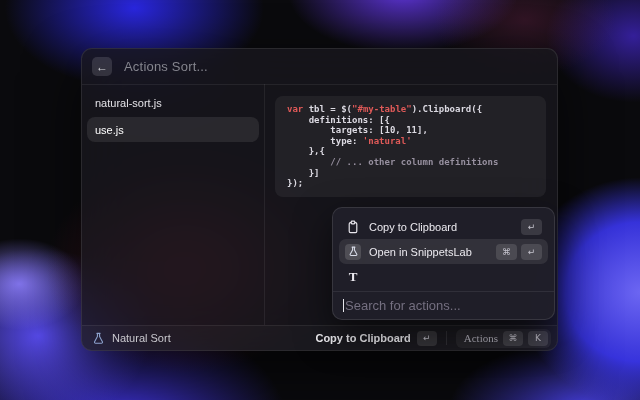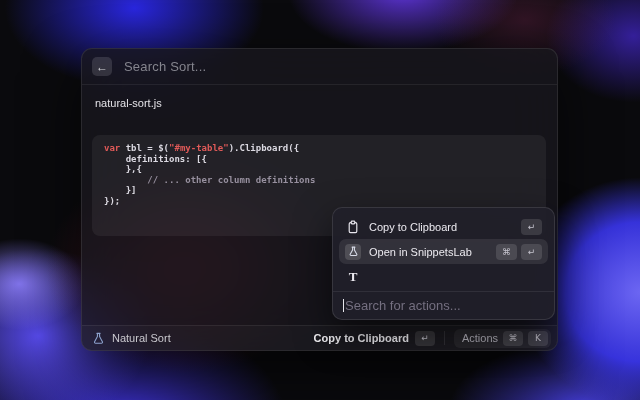--- a/index.html
+++ b/index.html
@@ -20,21 +20,21 @@
   
   .window{position:absolute;left:81px;top:48px;width:477px;height:303px;
     background:rgba(25,24,30,.76);backdrop-filter:blur(26px) saturate(1.1);
     border:1px solid rgba(255,255,255,.09);border-radius:11px;
     box-shadow:0 22px 55px rgba(0,0,0,.6);box-sizing:border-box;}
   .win-header{position:absolute;left:0;top:0;right:0;height:35px;display:flex;align-items:center;
     border-bottom:1px solid rgba(255,255,255,.07);}
   .back-btn{margin-left:10px;width:20px;height:19px;border-radius:5px;background:rgba(255,255,255,.13);
     display:flex;align-items:center;justify-content:center;color:#d9d9de;font-size:12px;cursor:pointer;}
   .win-title{margin-left:12px;font-size:13px;color:#85858e;letter-spacing:.2px;}
-  .win-main{position:absolute;left:0;top:35px;right:0;bottom:25px;display:flex;flex-direction:column;}
+  .win-main{position:absolute;left:0;top:35px;right:0;bottom:25px;display:flex;}
   .sidebar{width:182px;box-sizing:border-box;padding:6px 5px;}
   .side-item{height:25px;display:flex;align-items:center;border-radius:8px;margin-bottom:2px;
     padding:0 8px;font-size:11px;color:#e3e2e7;cursor:pointer;}
   .side-item.sel{background:rgba(255,255,255,.085);color:#fff;}
   .vdiv{width:1px;background:rgba(255,255,255,.07);}
   .preview{flex:1;min-width:0;}
   .code-block{margin:12px 11px 0 10px;height:101px;box-sizing:border-box;
     background:rgba(255,255,255,.06);border-radius:8px;padding:8px 12px;overflow:hidden;}
   .code-line{font-family:"DejaVu Sans Mono",monospace;font-size:9px;line-height:10.6px;
     font-weight:700;white-space:pre;}
@@ -47,21 +47,21 @@
   .sb-left{display:flex;align-items:center;gap:7px;flex:1;min-width:0;}
   .sb-appname{font-size:11px;color:#c9c8ce;}
   .sb-primary{font-size:11px;font-weight:700;color:#f2f1f5;}
   .sb-right{display:flex;align-items:center;gap:6px;}
   .key-badge{min-width:12px;height:15px;padding:0 4px;border-radius:4px;background:rgba(255,255,255,.12);
     color:#c6c4ce;font-size:9px;display:flex;align-items:center;justify-content:center;
     font-family:"DejaVu Sans",sans-serif;}
   .sb-vdiv{width:1px;height:14px;background:rgba(255,255,255,.1);margin:0 3px;}
   .actions-group{display:flex;align-items:center;gap:5px;background:rgba(255,255,255,.06);
     border-radius:6px;padding:2px 3px 2px 8px;cursor:pointer;}
-  .actions-label{font-size:11px;color:#b6b4be;}
+  .actions-label{font-size:11px;color:#b6b4be;font-family:Liberation Serif, serif;}
   
   .action-panel{position:absolute;left:332px;top:207px;width:223px;height:113px;box-sizing:border-box;
     background:rgba(33,31,41,.92);backdrop-filter:blur(22px);
     border:1px solid rgba(255,255,255,.11);border-radius:10px;
     box-shadow:0 14px 36px rgba(0,0,0,.55);}
   .ap-rows{padding:6px;}
   .ap-row{height:25px;display:flex;align-items:center;gap:8px;padding:0 6px;border-radius:7px;cursor:pointer;}
   .ap-row.sel{background:rgba(255,255,255,.085);}
   .ap-icon{width:16px;height:16px;display:flex;align-items:center;justify-content:center;flex:none;}
   .ap-appicon{width:16px;height:16px;border-radius:4px;background:rgba(255,255,255,.14);
@@ -80,34 +80,39 @@
 <body>
 
 <div class="stage">
 
   <div class="window">
 
     <div class="win-header">
       <div class="back-btn">
         <span>←</span>
       </div>
-      <div class="win-title">Search Sort...</div>
+      <div class="win-title">Actions Sort...</div>
     </div>
 
     <div class="win-main">
       <div class="sidebar">
         <div class="side-item">
           <span>natural-sort.js</span>
         </div>
+        <div class="side-item sel">
+          <span>use.js</span>
+        </div>
       </div>
       <div class="vdiv"></div>
       <div class="preview">
         <div class="code-block">
             <div class="code-line"><span class="tok-kw">var</span><span class="tok-fg"> tbl = $(</span><span class="tok-str">"#my-table"</span><span class="tok-fg">).Clipboard({</span></div>
             <div class="code-line"><span class="tok-fg">    definitions: [{</span></div>
+            <div class="code-line"><span class="tok-fg">        targets: [10, 11],</span></div>
+            <div class="code-line"><span class="tok-fg">        type: </span><span class="tok-str">'natural'</span></div>
             <div class="code-line"><span class="tok-fg">    },{</span></div>
             <div class="code-line"><span class="tok-cm">        // ... other column definitions</span></div>
             <div class="code-line"><span class="tok-fg">    }]</span></div>
             <div class="code-line"><span class="tok-fg">});</span></div>
           </div>
       </div>
     </div>
 
     <div class="statusbar">
       <div class="sb-left">

